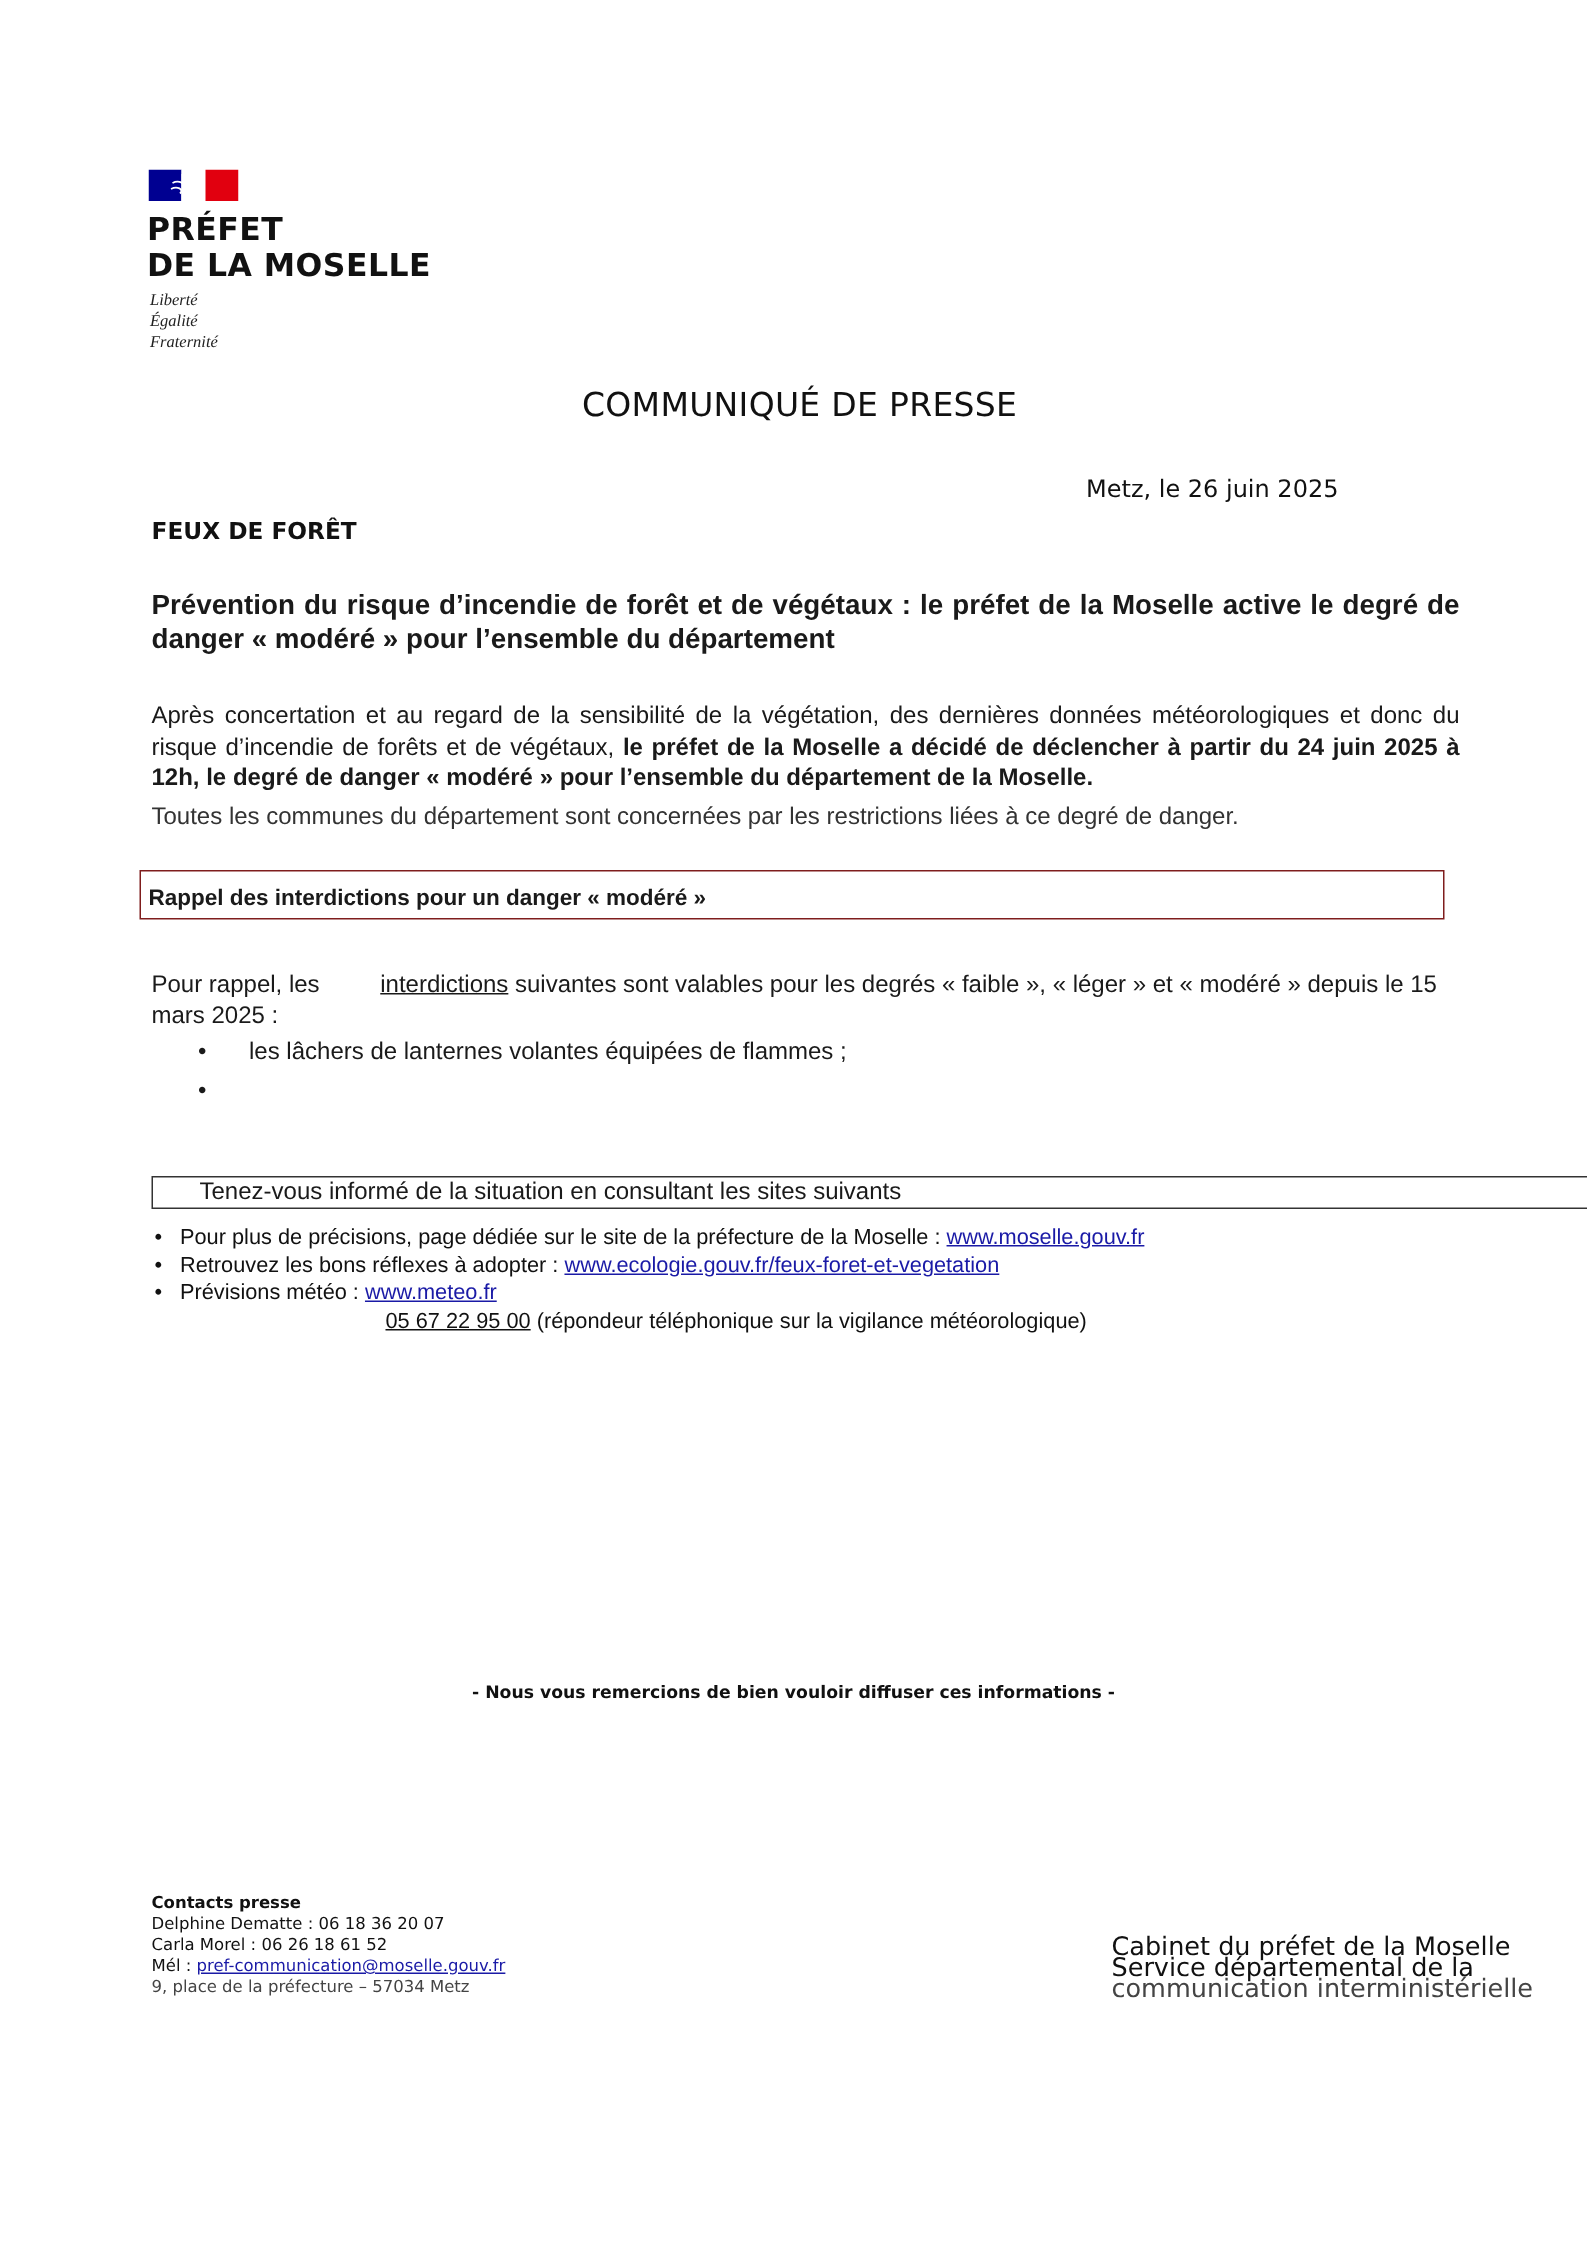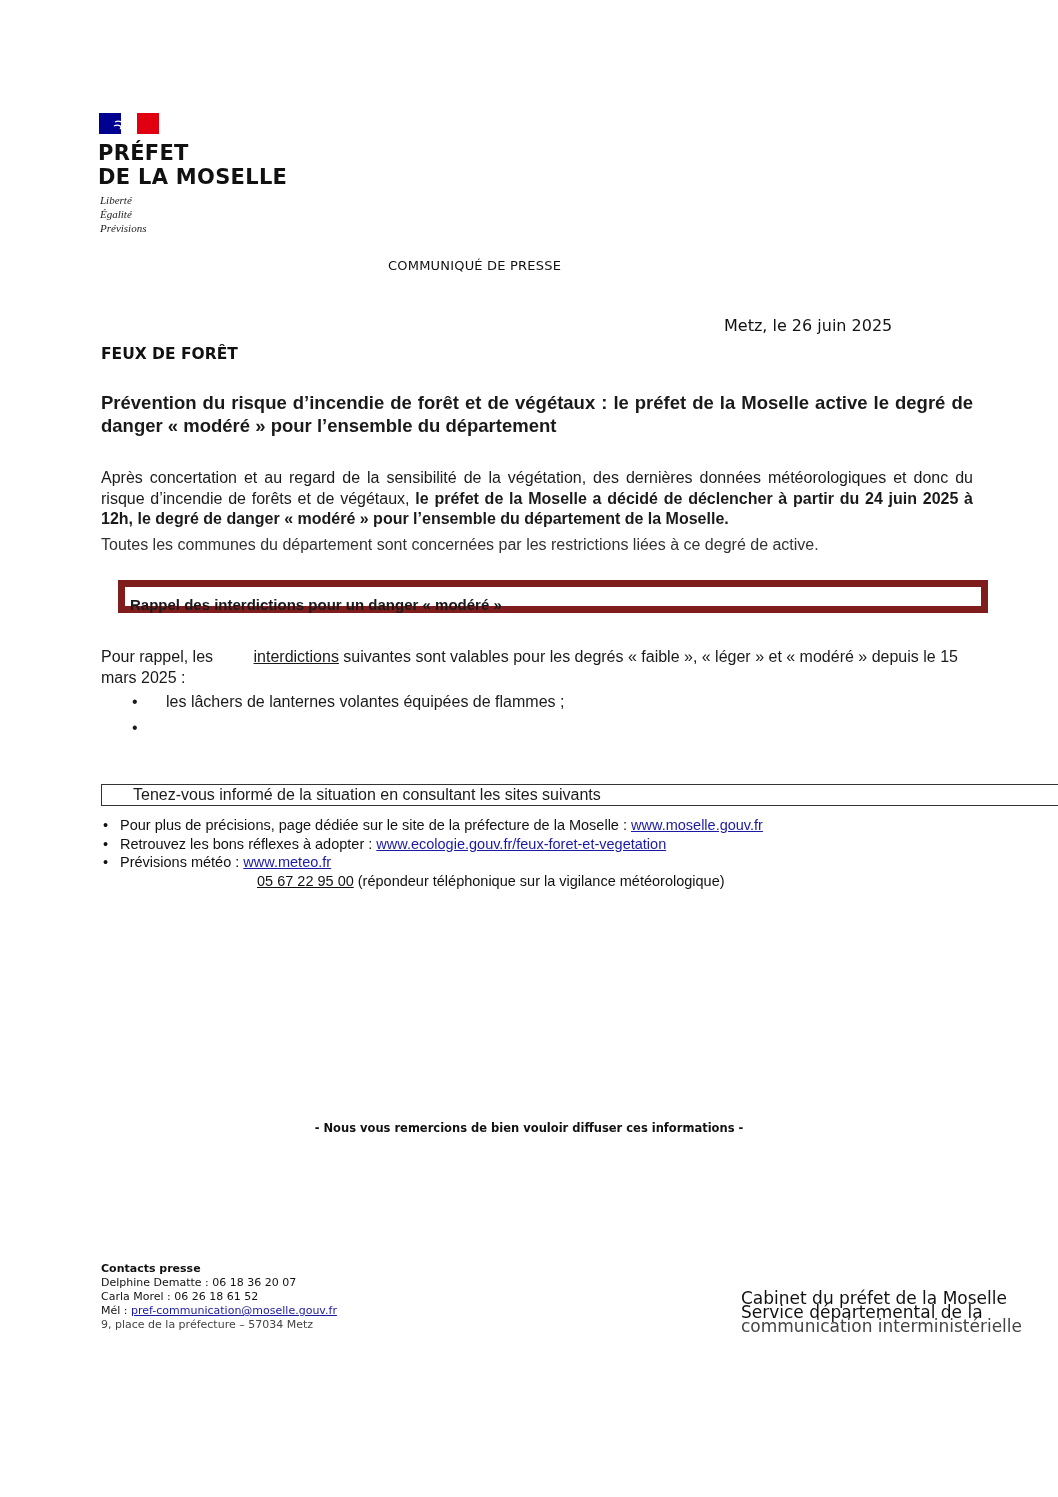--- a/index.html
+++ b/index.html
@@ -7,33 +7,33 @@
          font-family:"Liberation Sans", sans-serif; color:#1a1a1a; }
   .abs { position:absolute; }
 
   
   .flag { left:99px; top:113px; width:60px; height:21px; }
   .logo-title { left:98px; top:141px; font-family:"DejaVu Sans", sans-serif; font-weight:bold;
                 font-size:21px; line-height:24px; letter-spacing:0.3px; color:#111; }
   .motto { left:100px; top:193px; font-family:"Liberation Serif", serif; font-style:italic;
            font-size:11px; line-height:14px; color:#222; }
 
-  .press-title { left:388px; top:258px; font-family:"DejaVu Sans", sans-serif; font-size:13px;
+  .press-title { left:388px; top:258px; font-family:"DejaVu Sans", sans-serif; font-size:22px;
                  color:#111; letter-spacing:0.2px; }
   .date { left:724px; top:316px; font-family:"DejaVu Sans", sans-serif; font-size:16px; color:#111;text-align:right; }
   .section { left:101px; top:345px; font-family:"DejaVu Sans", sans-serif; font-weight:bold; font-size:15.5px; color:#111; }
 
   .headline { left:101px; top:391px; width:872px; font-weight:bold; font-size:18.5px; line-height:23px;
               text-align:justify; text-align-last:left; color:#1a1a1a; }
 
   .para { left:101px; top:468px; width:872px; font-size:16px; line-height:20.5px; text-align:justify; color:#1a1a1a; }
   .para b { font-weight:bold; }
   .para2 { left:101px; top:535px; width:872px; font-size:16px; line-height:20px; color:#333; }
 
-  .box1 { left:118px; top:580px; width:870px; height:33px; border:7px solid #7f1d1d; box-sizing:border-box; }
+  .box1 { left:93px; top:580px; width:870px; height:33px; border:1px solid #7f1d1d; box-sizing:border-box; }
   .box1 span { position:absolute; left:5px; top:9px; font-weight:bold; font-size:15px; color:#1a1a1a; }
 
   .rappel { left:101px; top:647px; width:872px; font-size:16px; line-height:20.5px; color:#1a1a1a; }
   .rappel u { text-decoration:underline;padding-left:36px; }
   .bullets { left:101px; top:692px; width:872px; margin:0; padding:0; list-style:none; font-size:16px; line-height:20.5px; color:#1a1a1a; }
   .bullets li { position:relative; padding-left:65px; margin-bottom:5px; text-align:justify; }
   .bullets li .dot { position:absolute; left:31px; top:0; }
 
   .box2 { left:101px; top:784px; width:976px; height:22px; border:1px solid #333; box-sizing:border-box; }
   .box2 span { position:absolute; left:31px; top:1px; font-size:16px; color:#1a1a1a; }
@@ -64,31 +64,31 @@
   <path d="M22 3 C30 2, 34 8, 33 13 C32 17, 28 19, 24 21 L22 21 Z" fill="#ffffff"></path>
   <path d="M16 9 C20 7, 25 9, 23 12 M15 13 C19 11, 24 13, 21 16" stroke="#ffffff" stroke-width="1.2" fill="none"></path>
 </svg>
 <div class="abs logo-title">
   <div>PRÉFET</div>
   <div>DE LA MOSELLE</div>
 </div>
 <div class="abs motto">
   <div>Liberté</div>
   <div>Égalité</div>
-  <div>Prévisions</div>
+  <div>Fraternité</div>
 </div>
 
 <div class="abs press-title">COMMUNIQUÉ DE PRESSE</div>
 <div class="abs date">Metz, le 26 juin 2025</div>
 <div class="abs section">FEUX DE FORÊT</div>
 
 <div class="abs headline">Prévention du risque d’incendie de forêt et de végétaux : le préfet de la Moselle active le degré de danger « modéré » pour l’ensemble du département</div>
 
 <div class="abs para"><span>Après concertation et au regard de la sensibilité de la végétation, des dernières données météorologiques et donc du risque d’incendie de forêts et de végétaux, </span><b>le préfet de la Moselle a décidé de déclencher à partir du 24 juin 2025 à 12h, le degré de danger « modéré » pour l’ensemble du département de la Moselle.</b></div>
-<div class="abs para2">Toutes les communes du département sont concernées par les restrictions liées à ce degré de active.</div>
+<div class="abs para2">Toutes les communes du département sont concernées par les restrictions liées à ce degré de danger.</div>
 
 <div class="abs box1">
   <span>Rappel des interdictions pour un danger « modéré »</span>
 </div>
 
 <div class="abs rappel"><span>Pour rappel, les </span><u>interdictions</u><span> suivantes sont valables pour les degrés « faible », « léger » et « modéré » depuis le 15 mars 2025 :</span></div>
 
 <ul class="abs bullets">
   <li><span class="dot">•</span><span>les lâchers de lanternes volantes équipées de flammes ;</span></li>
   <li><span class="dot">•</span></li>

